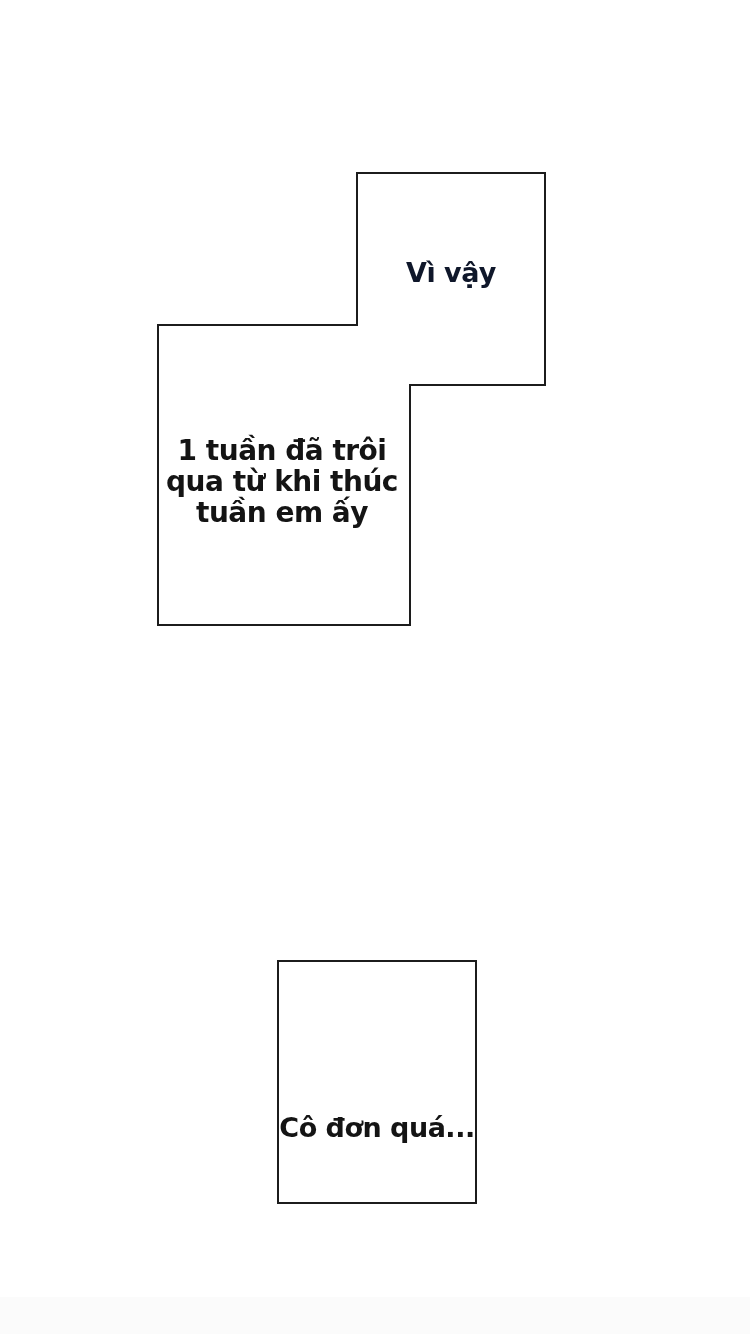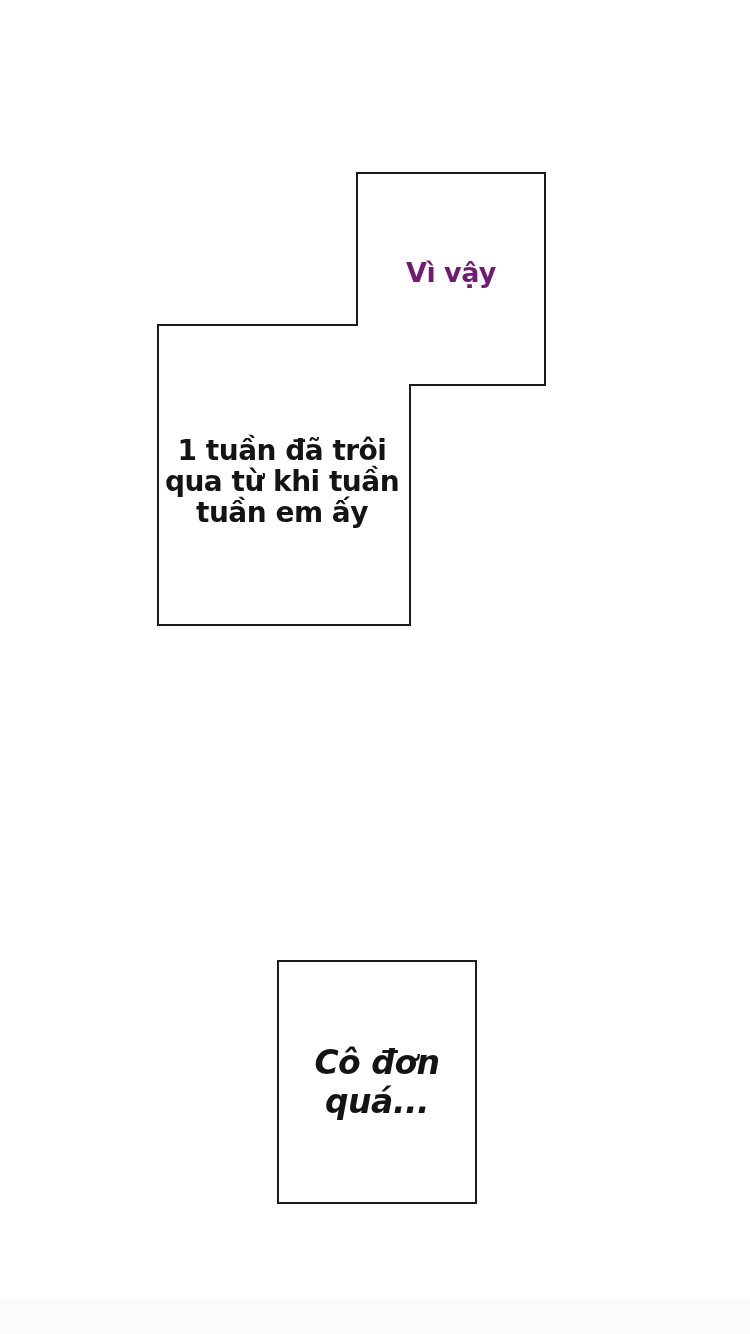--- a/index.html
+++ b/index.html
@@ -48,51 +48,50 @@
     top: 325px;
     width: 248px;
     height: 300px;
     padding-top: 12px;
     box-sizing: border-box;
     font-size: 28px;
     line-height: 31px;
   }
   .speech-bottom {
     left: 278px;
-    top: 961px;
+    top: 1006px;
     width: 198px;
     height: 242px;
-    font-size: 33px;
-    font-style: italic;
+    font-size: 27px;
   }
   .next-panel-edge {
     position: absolute;
     left: 0;
     top: 1297px;
     width: 750px;
     height: 37px;
   }
 </style>
 </head>
 <body>
 
 <div class="page" style="background: rgb(255, 255, 255);">
 
   <svg class="panel-svg" viewBox="0 0 750 1334" xmlns="http://www.w3.org/2000/svg">
     <polygon points="357,173 545,173 545,385 410,385 410,625 158,625 158,325 357,325" stroke-width="2" stroke-linejoin="miter" fill="none" stroke="#1c1c1c"></polygon>
     <rect x="278" y="961" width="198" height="242" stroke-width="2" fill="none" stroke="#1c1c1c"></rect>
   </svg>
 
-  <div class="speech-text speech-top" style="color: #701a75;">
+  <div class="speech-text speech-top" style="color: #0f172a;">
     <span class="line">Vì vậy</span>
   </div>
 
   <div class="speech-text speech-middle" style="color: rgb(20, 20, 20);">
     <span class="line">1 tuần đã trôi</span>
-    <span class="line">qua từ khi tuần</span>
+    <span class="line">qua từ khi thúc</span>
     <span class="line">tuần em ấy</span>
   </div>
 
   <div class="speech-text speech-bottom" style="color: rgb(20, 20, 20);">
     <span class="line">Cô đơn quá...</span>
   </div>
 
   <div class="next-panel-edge" style="background: rgb(251, 251, 251);"></div>
 
 </div>

